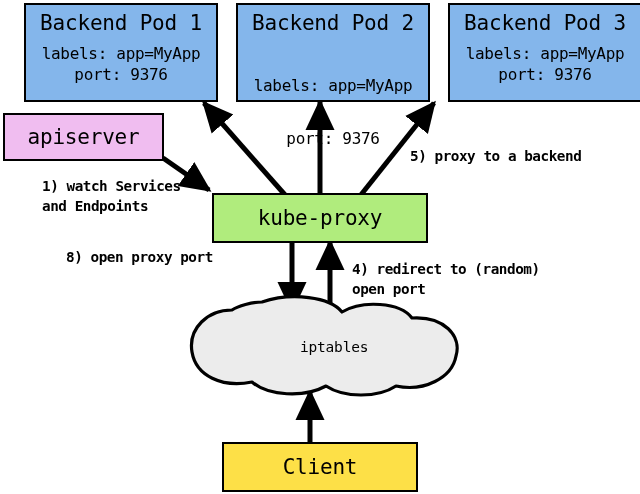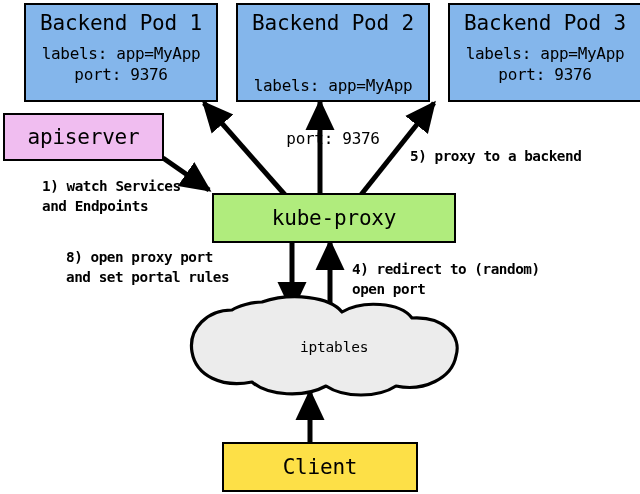--- a/index.html
+++ b/index.html
@@ -168,38 +168,37 @@
   <div class="node pod" id="pod3" style="left:448px; top:3px; width:194px; height:99px;">
     <div class="pod-title">Backend Pod 3</div>
     <div class="pod-line" style="margin-top:6px;">labels: app=MyApp</div>
     <div class="pod-line">port: 9376</div>
   </div>
 
   <div class="node" id="apiserver" style="left:3px; top:113px; width:161px; height:48px;">
     <div class="label">apiserver</div>
   </div>
 
-  <div class="node" id="kubeproxy" style="left:212px; top:193px; width:244px; height:50px;">
+  <div class="node" id="kubeproxy" style="left:212px; top:193px; width:216px; height:50px;">
     <div class="label">kube-proxy</div>
   </div>
 
   <div class="cloud-label" style="left:277px; top:339px;margin-left:23px;">iptables</div>
 
   <div class="node" id="client" style="left:222px; top:442px; width:196px; height:50px;">
     <div class="label">Client</div>
   </div>
 
   <div class="step" style="left:13px; top:176px;margin-left:29px;">
     <div>1) watch Services</div>
     <div>and Endpoints</div>
   </div>
 
   <div class="step" style="left:66px; top:247px;">
     <div>8) open proxy port</div>
-    <div>and set portal rules</div>
   </div>
 
 
   <div class="step" style="left:352px; top:250px;margin-top:9px;">
     <div>4) redirect to (random)</div>
     <div>open port</div>
   </div>
 
   <div class="step" style="left:410px; top:146px;">
     <div>5) proxy to a backend</div>

